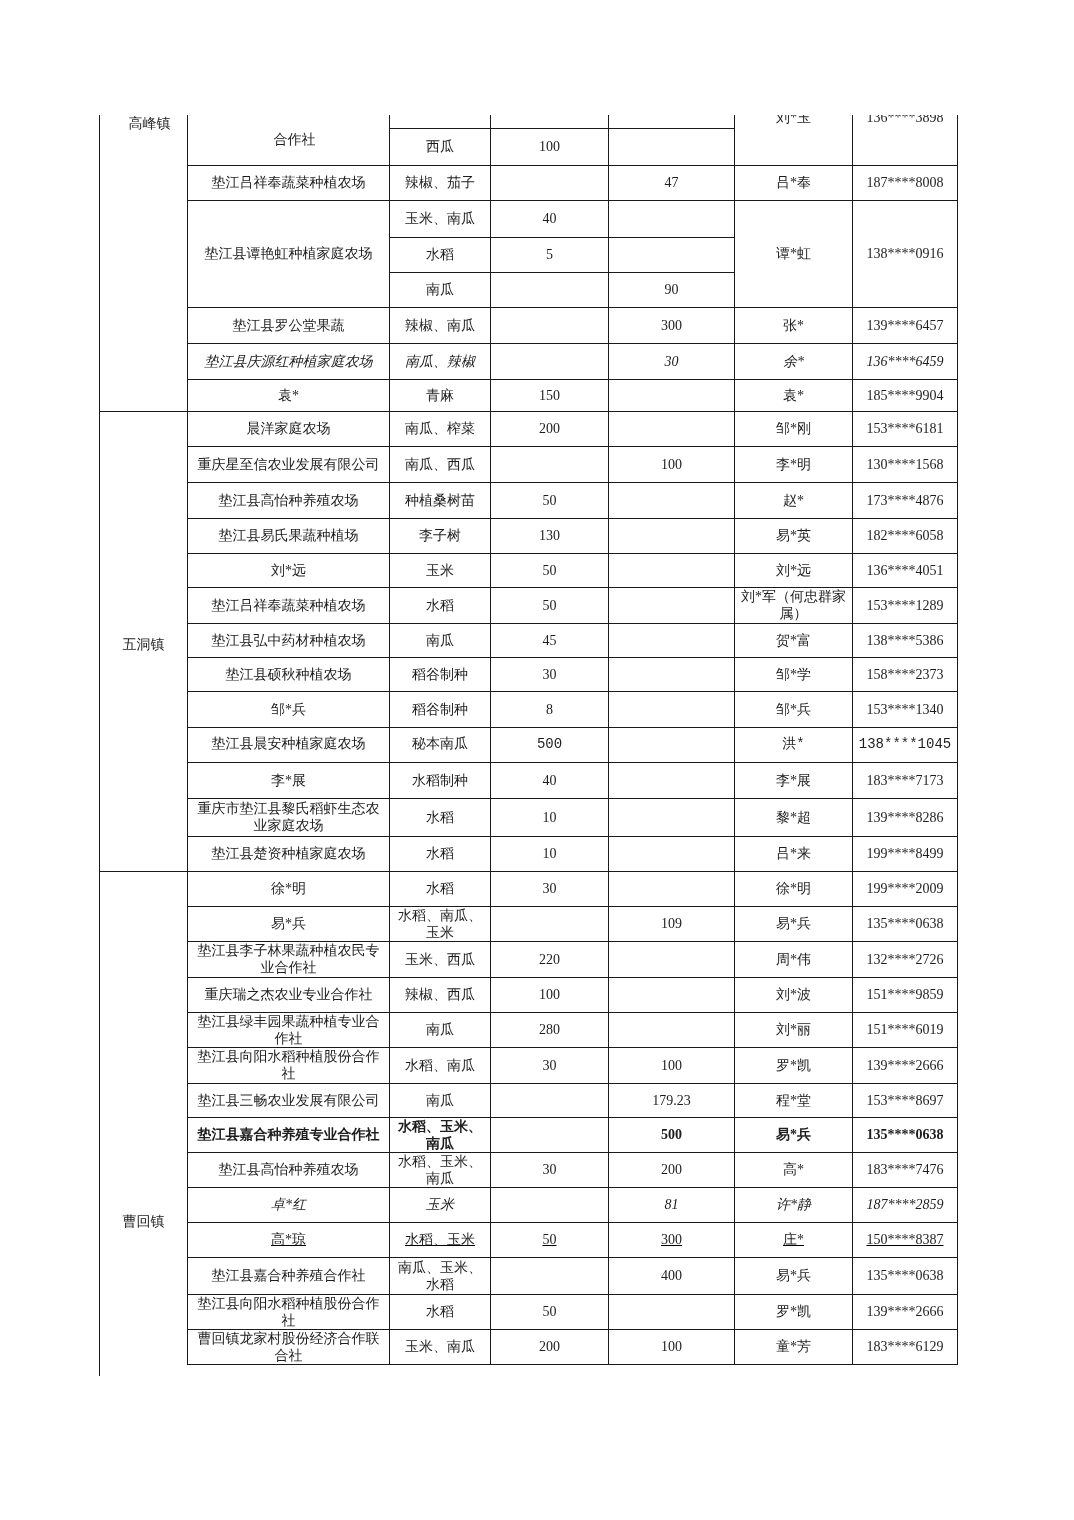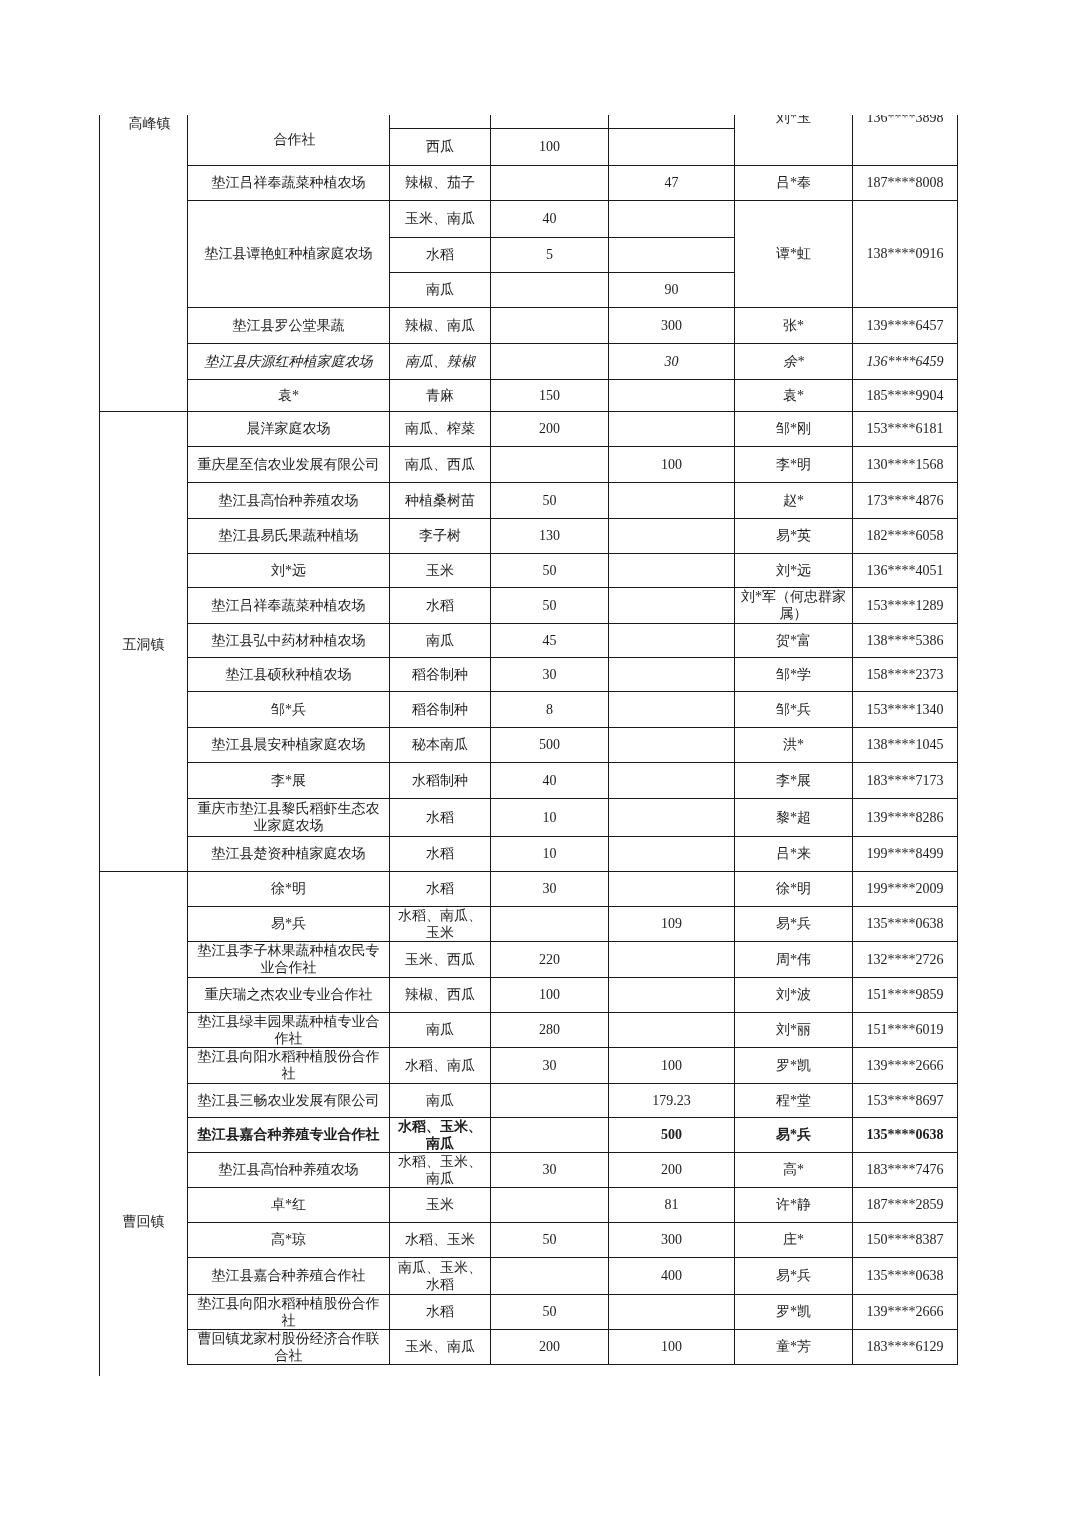--- a/index.html
+++ b/index.html
@@ -184,21 +184,21 @@
             <td class="phone">158****2373</td>
           </tr>
           <tr style="height: 36px;">
             <td class="entity">邹*兵</td>
             <td class="crop">稻谷制种</td>
             <td class="num">8</td>
             <td class="num"></td>
             <td class="name">邹*兵</td>
             <td class="phone">153****1340</td>
           </tr>
-          <tr style="height: 35px;">
+          <tr style="height: 35px; font-family: Liberation Mono, monospace;">
             <td class="entity">垫江县晨安种植家庭农场</td>
             <td class="crop">秘本南瓜</td>
             <td class="num">500</td>
             <td class="num"></td>
             <td class="name">洪*</td>
             <td class="phone">138****1045</td>
           </tr>
           <tr style="height: 36px;">
             <td class="entity">李*展</td>
             <td class="crop">水稻制种</td>
@@ -291,29 +291,29 @@
             <td class="phone">135****0638</td>
           </tr>
           <tr style="height: 35px;">
             <td class="entity">垫江县高怡种养殖农场</td>
             <td class="crop">水稻、玉米、南瓜</td>
             <td class="num">30</td>
             <td class="num">200</td>
             <td class="name">高*</td>
             <td class="phone">183****7476</td>
           </tr>
-          <tr style="height: 35px;">
+          <tr style="height: 35px; font-style: italic;">
             <td class="entity">卓*红</td>
             <td class="crop">玉米</td>
             <td class="num"></td>
             <td class="num">81</td>
             <td class="name">许*静</td>
             <td class="phone">187****2859</td>
           </tr>
-          <tr style="height: 35px;">
+          <tr style="height: 35px; text-decoration: underline;">
             <td class="entity">高*琼</td>
             <td class="crop">水稻、玉米</td>
             <td class="num">50</td>
             <td class="num">300</td>
             <td class="name">庄*</td>
             <td class="phone">150****8387</td>
           </tr>
           <tr style="height: 37px;">
             <td class="entity">垫江县嘉合种养殖合作社</td>
             <td class="crop">南瓜、玉米、水稻</td>

